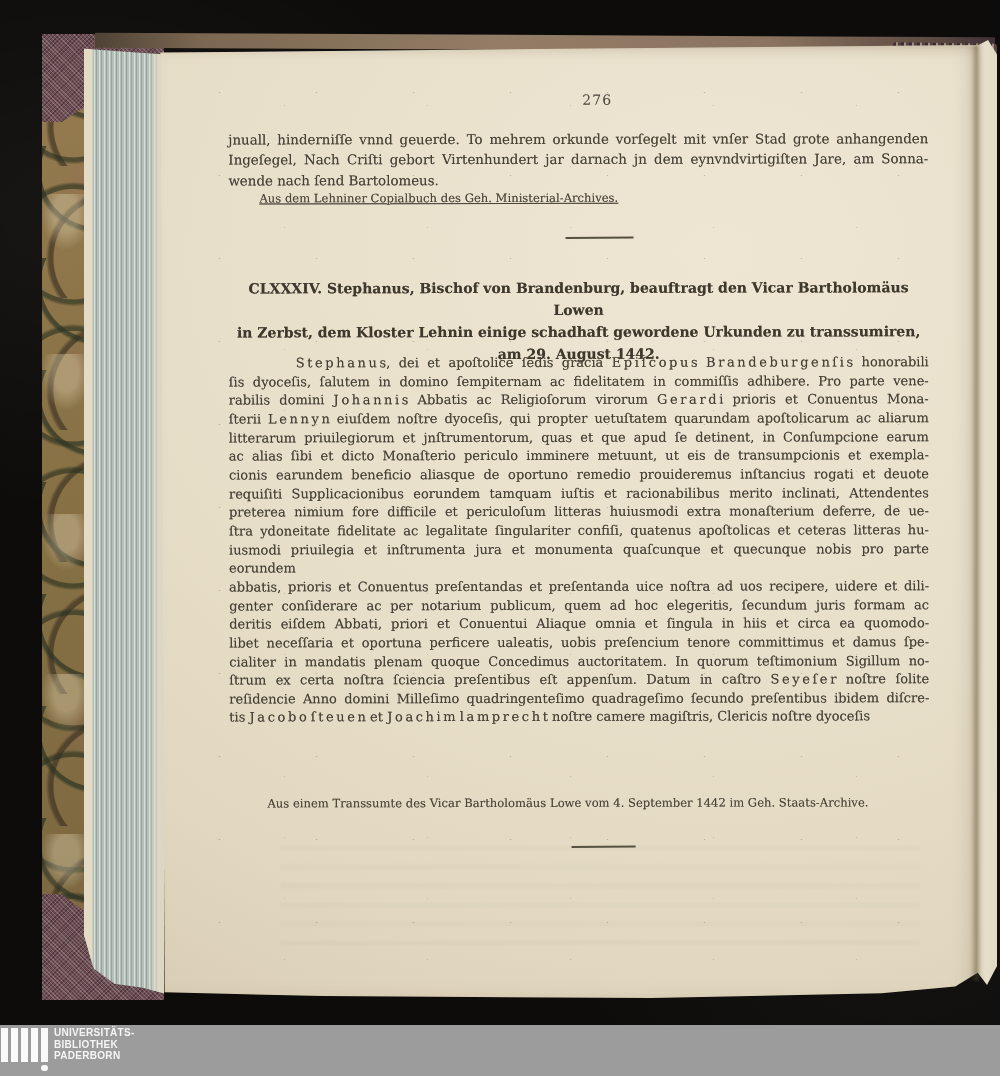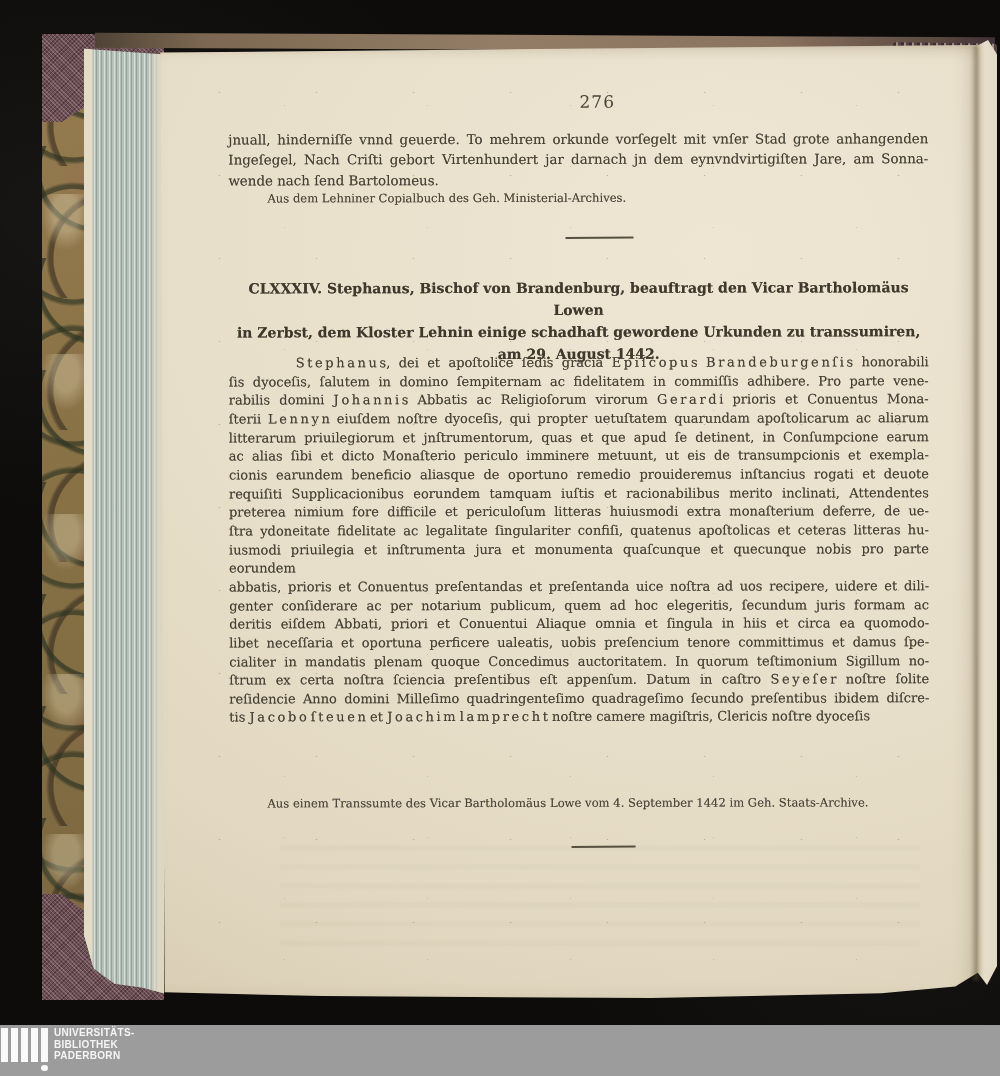--- a/index.html
+++ b/index.html
@@ -98,29 +98,29 @@
   }
   .fold{
     left:971px;top:46px;width:10px;height:935px;
     background:linear-gradient(90deg, rgba(0,0,0,0), rgba(92,77,52,.4) 55%, rgba(0,0,0,0));
     filter:blur(1px);
   }
 
   
   .textlayer{left:0;top:0;width:1000px;height:1076px;color:#454036;transform:rotate(-.1deg);}
   .textlayer .abs{position:absolute;}
-  .page-number{left:558px;top:92px;width:80px;text-align:center;font-size:17px;letter-spacing:1px;color:#4a443a;}
+  .page-number{left:558px;top:92px;width:80px;text-align:center;font-size:14px;letter-spacing:1px;color:#4a443a;}
   .para{width:700px;}
   .para .line{text-align:justify;text-align-last:justify;text-shadow:0 0 .4px rgba(70,60,45,.55);}
   .para .line:last-child{text-align-last:left;}
   .para1{left:229px;top:130px;font-size:13.4px;line-height:20.4px;}
   .para2{left:229px;top:354px;font-size:13px;line-height:18.65px;}
   .para2 .line:first-child{text-indent:67px;}
   .source{font-size:11.6px;color:#4a4439;text-shadow:0 0 .4px rgba(70,60,45,.5);}
-  .source1{left:268px;top:191px;}
+  .source1{left:260px;top:191px;text-decoration:underline;}
   .source2{left:267px;top:796px;}
   .heading{left:228px;top:277px;width:702px;font-size:14px;line-height:22px;font-weight:bold;color:#3e382d;}
   .heading .line{text-align:center;text-align-last:center;text-shadow:0 0 .5px rgba(60,52,40,.6);}
   .divider{height:1.6px;background:#55503f;transform:rotate(-.4deg);}
   .divider1{left:566px;top:237px;width:68px;}
   .divider2{left:571px;top:846px;width:64px;}
 
   
   .banner{left:0;top:1025px;width:1000px;height:51px;background:#9c9c9c;}
   .bars{left:1px;top:1028px;display:flex;gap:3.4px;}

